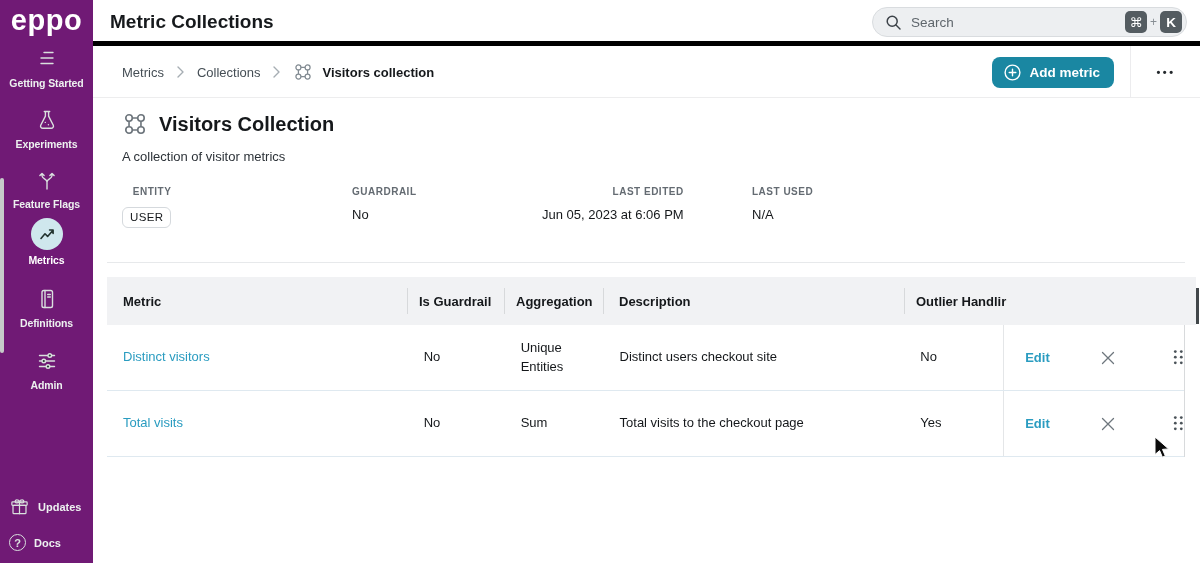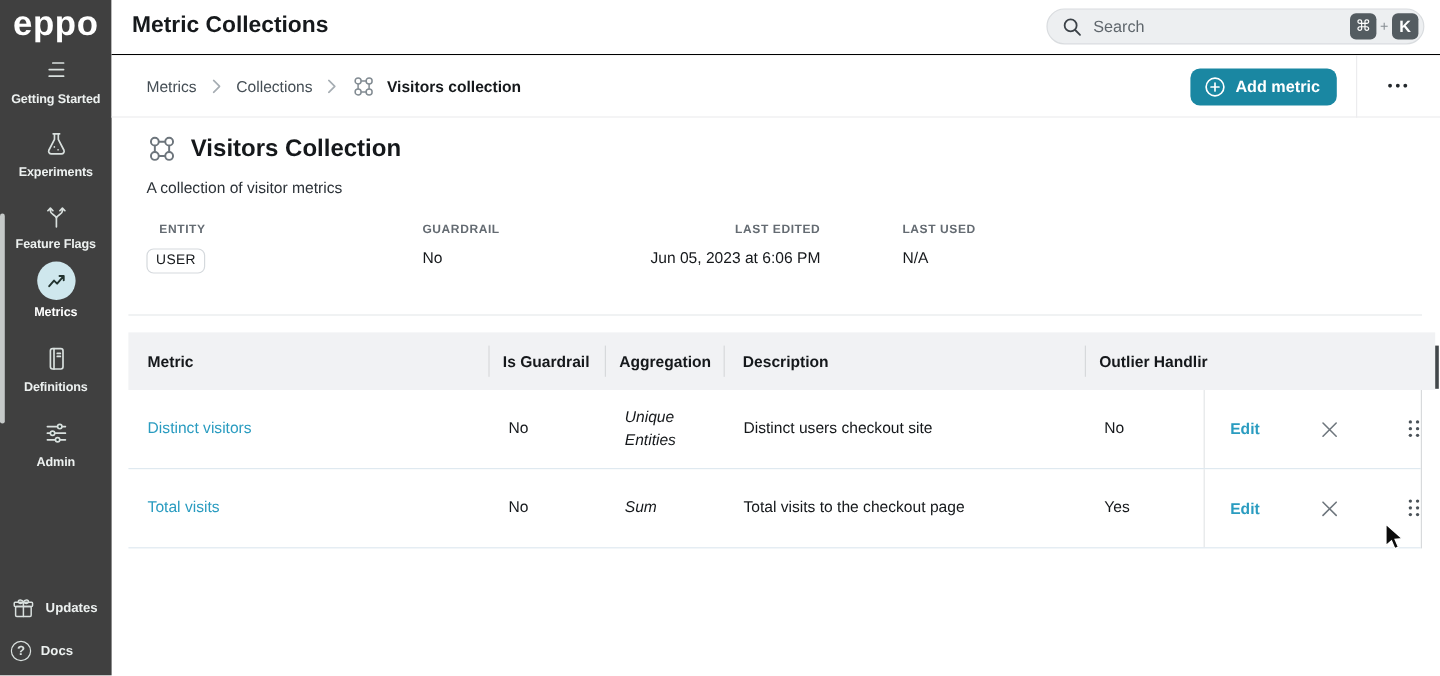--- a/index.html
+++ b/index.html
@@ -1,38 +1,38 @@
 <!DOCTYPE html>
 <html><head>
 <meta charset="utf-8">
 <style>
   * { margin:0; padding:0; box-sizing:border-box; }
   html,body { width:1200px; height:563px; }
   body { font-family:"Liberation Sans","DejaVu Sans",sans-serif; background:#fff; position:relative; overflow:hidden; color:#15181c; }
 
   
-  .sidebar { position:absolute; left:0; top:0; width:93px; height:563px; background:#404040; }
+  .sidebar { position:absolute; left:0; top:0; width:93px; height:563px; background:#701a75; }
   .logo { position:absolute; top:4px; left:0; width:93px; text-align:center; color:#fff; font-size:29px; font-weight:700; letter-spacing:.5px; cursor:pointer; }
   .scroll-thumb { position:absolute; left:0; top:178px; width:4px; height:175px; background:#c6cac9; border-radius:2px; }
   .nav-item { position:absolute; left:0; width:93px; text-align:center; cursor:pointer; }
   .n0{top:46px} .n1{top:107px} .n2{top:167px} .n3{top:218px} .n4{top:286px} .n5{top:348px}
   .nav-ic { display:flex; align-items:center; justify-content:center; height:26px; }
   .nav-ic svg { stroke:#d9e0de; fill:none; stroke-width:1.4; stroke-linecap:round; stroke-linejoin:round; }
   .active-circle { width:32px; height:32px; margin:0 auto; background:#cfe7ed; border-radius:50%; }
   .active-circle svg { stroke:#22332f; stroke-width:1.6; }
   .nav-lb { display:block; margin-top:5px; font-size:10.5px; font-weight:700; color:#edf1f0; letter-spacing:-.1px; }
   .n3 .nav-lb { margin-top:4px; color:#fff; }
   .foot-item { position:absolute; left:9px; display:flex; align-items:center; gap:8px; cursor:pointer; }
   .f0{top:496px} .f1{top:534px}
   .foot-item svg { stroke:#d9e0de; fill:none; stroke-width:1.3; stroke-linecap:round; stroke-linejoin:round; }
   .foot-lb { font-size:11px; font-weight:700; color:#edf1f0; }
   .q-circle { width:17px; height:17px; border:1.4px solid #d9e0de; border-radius:50%; color:#d9e0de; font-size:11px; font-weight:700; display:flex; align-items:center; justify-content:center; }
 
   
-  .topbar { position:absolute; left:93px; top:0; width:1107px; height:46px; background:#fff; border-bottom:1px solid #000000;padding-left:40px; }
+  .topbar { position:absolute; left:93px; top:0; width:1107px; height:46px; background:#fff; border-bottom:5px solid #000000;padding-left:40px; }
   .page-title { position:absolute; left:17px; top:11px; font-size:19px; font-weight:700; color:#16191c; }
   .search { position:absolute; right:13px; top:7px; width:315px; height:30px; background:#edeff1; border:1px solid #d9dcdf; border-radius:16px; display:flex; align-items:center; padding:0 4px 0 12px; cursor:text; }
   .search svg { stroke:#3c4248; fill:none; stroke-width:1.5; stroke-linecap:round; }
   .search input { flex:1; border:none; outline:none; background:transparent; font-family:inherit; font-size:13.5px; color:#30363c; margin-left:9px; min-width:0; }
   .search input::placeholder { color:#5f666c; opacity:1; }
   .key { background:#545c61; color:#fff; border-radius:5px; height:22px; min-width:22px; padding:0 3px; display:flex; align-items:center; justify-content:center; font-size:13px; }
   .key.kk { font-weight:700; font-size:13.5px; }
   .key-plus { color:#878e93; font-size:12px; margin:0 3px; }
 
   
@@ -64,21 +64,21 @@
   .thead { position:absolute; left:107px; top:277px; width:1089px; height:48px; background:#f1f2f4; display:flex; align-items:center; font-size:13px; font-weight:700; color:#15181b; }
   .th { padding-left:11px; }
   .th.th0 { width:301px; padding-left:16px; }
   .th.th1 { width:97px; } .th.th2 { width:99px; }
   .th.th3 { width:301px; padding-left:15px; } .th.th4 { flex:1; }
   .th-sep { width:1px; height:26px; background:#d7d9db; flex:0 0 1px; }
   .th-sep0 { margin-left:-1px; } 
   .tbody { position:absolute; left:107px; top:325px; width:1078px; border-right:1px solid #d8dadc; }
   .tr { display:flex; align-items:center; height:66px; border-bottom:1px solid #dfe9f0; font-size:13px; color:#15181b; }
   .td { padding-left:16px; line-height:1.45; }
-  .td0 { width:301px; } .td1 { width:97px; } .td2 { width:99px;font-style:italic; } .td3 { width:301px; } .td4 { width:99px; }
+  .td0 { width:301px; } .td1 { width:97px; } .td2 { width:99px; } .td3 { width:301px; } .td4 { width:99px; }
   .td-actions { width:181px; height:100%; border-left:1px solid #e4e6e8; display:flex; align-items:center; padding-left:21px;justify-content:space-between; }
   .metric-link { color:#2a9cc0; text-decoration:none; cursor:pointer; }
   .edit-link { color:#2a9cc0; font-weight:700; cursor:pointer; margin-right:34px; }
   .x-btn { cursor:pointer; display:flex; margin-right:41px; }
   .x-btn svg { stroke:#6e767d; fill:none; stroke-width:1.3; stroke-linecap:round; }
   .drag { cursor:grab; display:flex; }
   .drag svg { fill:#4b5359; display:block; }
 
   .scroll-sliver { position:absolute; left:1196px; top:288px; width:3px; height:36px; background:#42474a; }
   .cursor { position:absolute; left:1153px; top:436px; pointer-events:none; }

